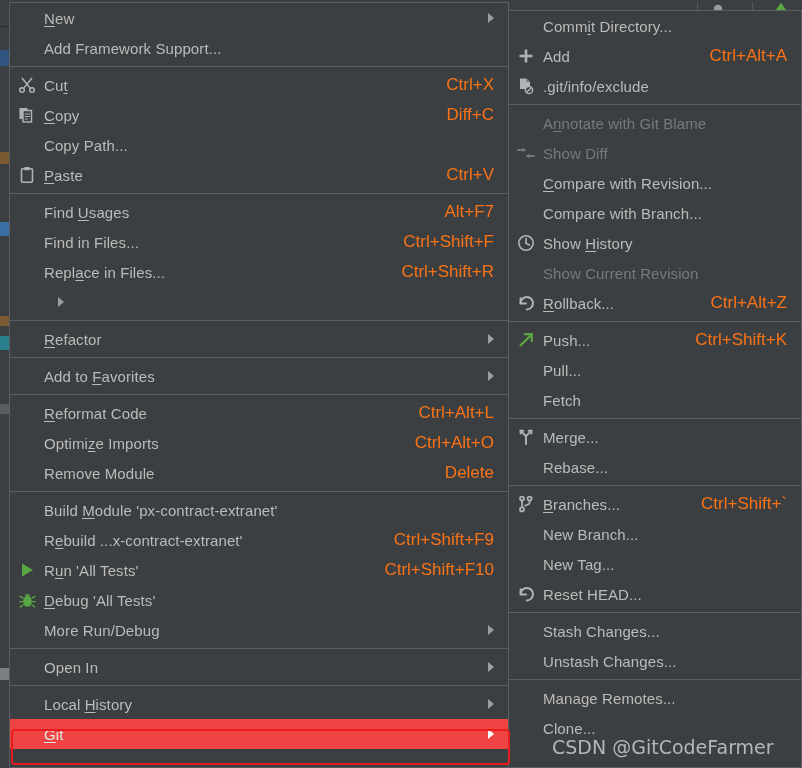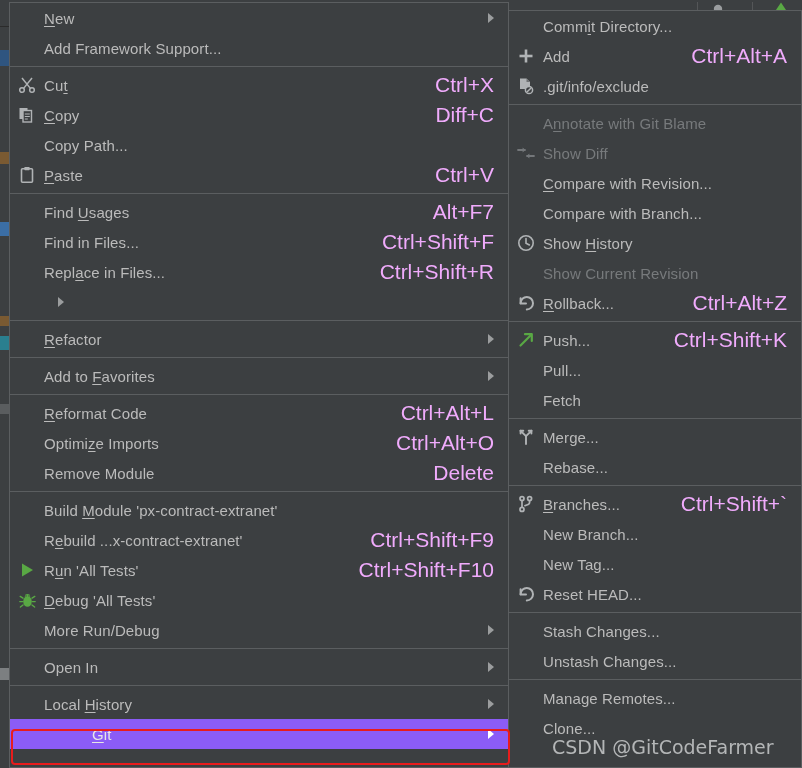--- a/index.html
+++ b/index.html
@@ -67,31 +67,31 @@
   }
   .mi .label{
     flex:1 1 auto;
     font-size:15px;
     color:#bbbbbb;
     letter-spacing:0.1px;
     overflow:hidden;
   }
   .mi .accel{
     margin-left:24px;
-    font-size:21px;
-    color:#f0abfc;
+    font-size:17px;
+    color:#f97316;
     text-align:right;
   }
   .mi.disabled .label,.mi.disabled .accel{color:#777a7c;}
   .mi .arrow{
     margin-left:14px;width:0;height:0;
     border-top:5px solid transparent;border-bottom:5px solid transparent;
     border-left:6px solid #9b9d9e;
   }
-  .mi.selected{background:#8b5cf6;gap:48px;}
+  .mi.selected{background:#ef4444;}
   .mi.selected .label,.mi.selected .accel{color:#e6e6e6;}
   .mi.selected .arrow{border-left-color:#ffffff;}
 
   .sep{height:1px;background:#5b5e60;margin:3px 0;}
 
   .mn{ text-decoration:underline; text-underline-offset:2px; }
 
   
   .redbox{
     position:absolute;

